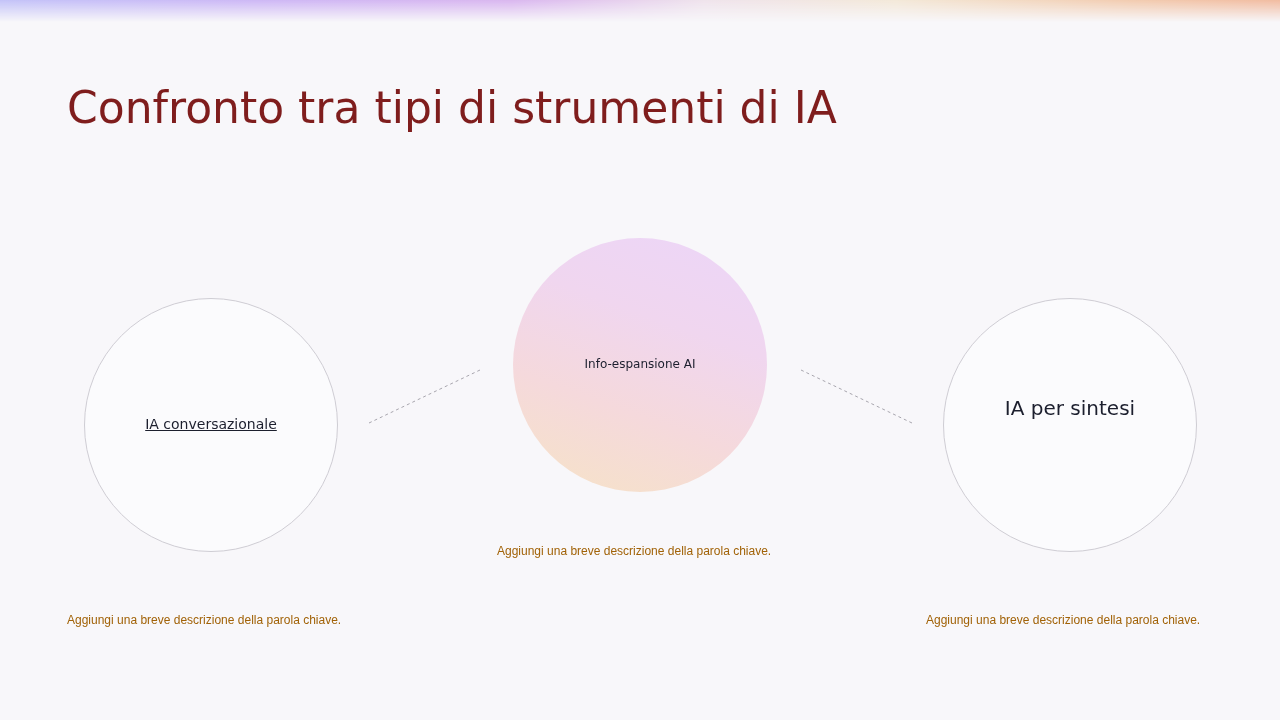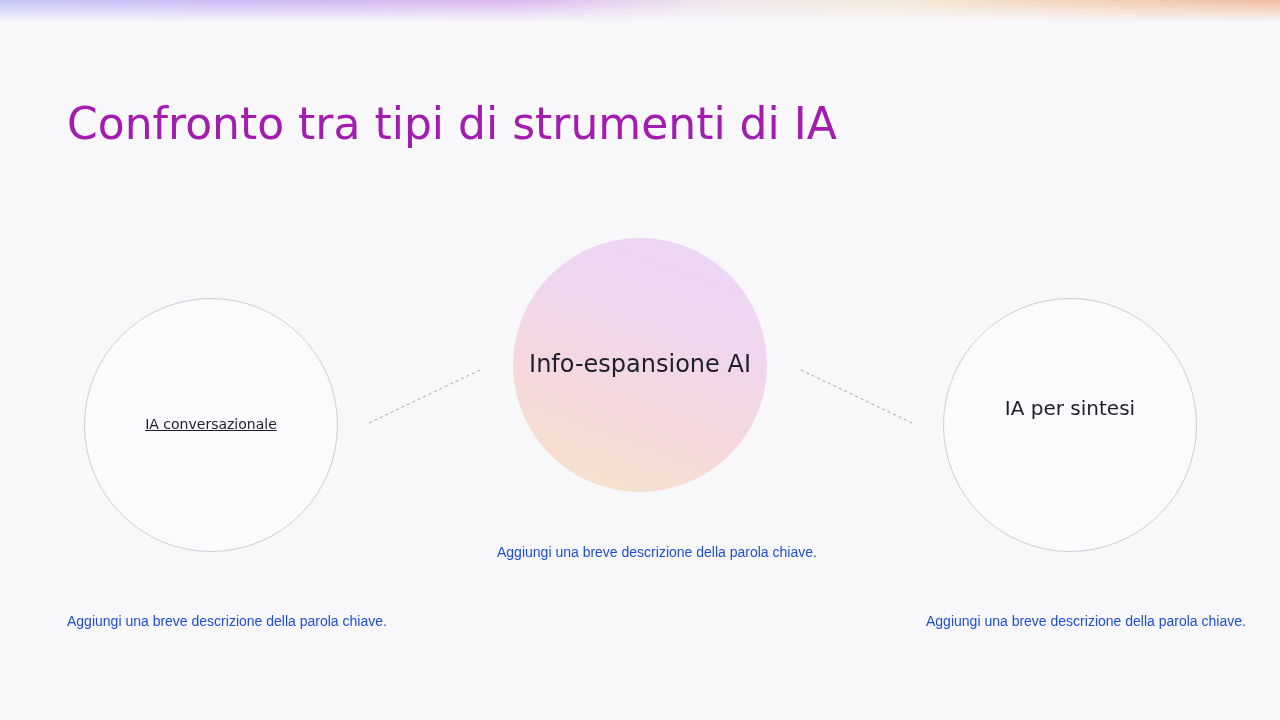--- a/index.html
+++ b/index.html
@@ -13,40 +13,40 @@
     .top-bar {
       position: absolute; left: 0; top: 0; width: 1280px; height: 22px;
       background: linear-gradient(90deg, #c3c3f8 0%, #cdb7f5 20%, #d9b6ef 40%, #efe3ec 55%, #f3e8d8 70%, #f2ccb0 88%, #f1bba0 100%);
       -webkit-mask-image: linear-gradient(180deg, rgba(0,0,0,1) 0%, rgba(0,0,0,0.6) 40%, rgba(0,0,0,0) 100%);
       mask-image: linear-gradient(180deg, rgba(0,0,0,1) 0%, rgba(0,0,0,0.6) 40%, rgba(0,0,0,0) 100%);
     }
     .title {
       position: absolute; left: 67px; top: 82px;
       font-family: "DejaVu Sans", sans-serif;
       font-size: 44px; font-weight: 400; letter-spacing: 0px;
-      color: #a21caf; white-space: nowrap; margin-top: 16px;
+      color: #7f1d1d; white-space: nowrap;
     }
     .circle {
       position: absolute; width: 254px; height: 254px; border-radius: 50%;
       display: flex; align-items: center; justify-content: center; text-align: center;
     }
     .circle.outline { border: 1px solid #cfcdd4; background: #fbfbfd; }
     .circle.left { left: 84px; top: 298px; }
     .circle.right { left: 943px; top: 298px; }
     .circle.center {
       left: 513px; top: 238px;
       background: linear-gradient(20deg, #f6e3c6 0%, #f5d9dc 35%, #f0d6ef 65%, #ecd6f8 100%);
     }
     .circle-label { white-space: nowrap; color: #1c1f2e; font-family: "DejaVu Sans", sans-serif; }
     .left .circle-label { font-size: 14px; margin-top: -2px; text-decoration: underline; }
-    .center .circle-label { font-size: 24px; margin-top: -2px; text-align: center; }
+    .center .circle-label { font-size: 12px; margin-top: -2px; text-align: center; }
     .right .circle-label { font-size: 20px; margin-top: -34px; }
     .connector { position: absolute; left: 0; top: 0; }
     .desc {
-      position: absolute; font-size: 14px; color: #1d4ed8; white-space: nowrap;
+      position: absolute; font-size: 12px; color: #a16207; white-space: nowrap;
       font-family: "Liberation Sans", sans-serif;
     }
     .desc.left { left: 67px; top: 613px; }
     .desc.center { left: 497px; top: 544px; }
     .desc.right { left: 926px; top: 613px; }
   </style>
 </head>
 <body>
 
 <div class="top-bar"></div>

